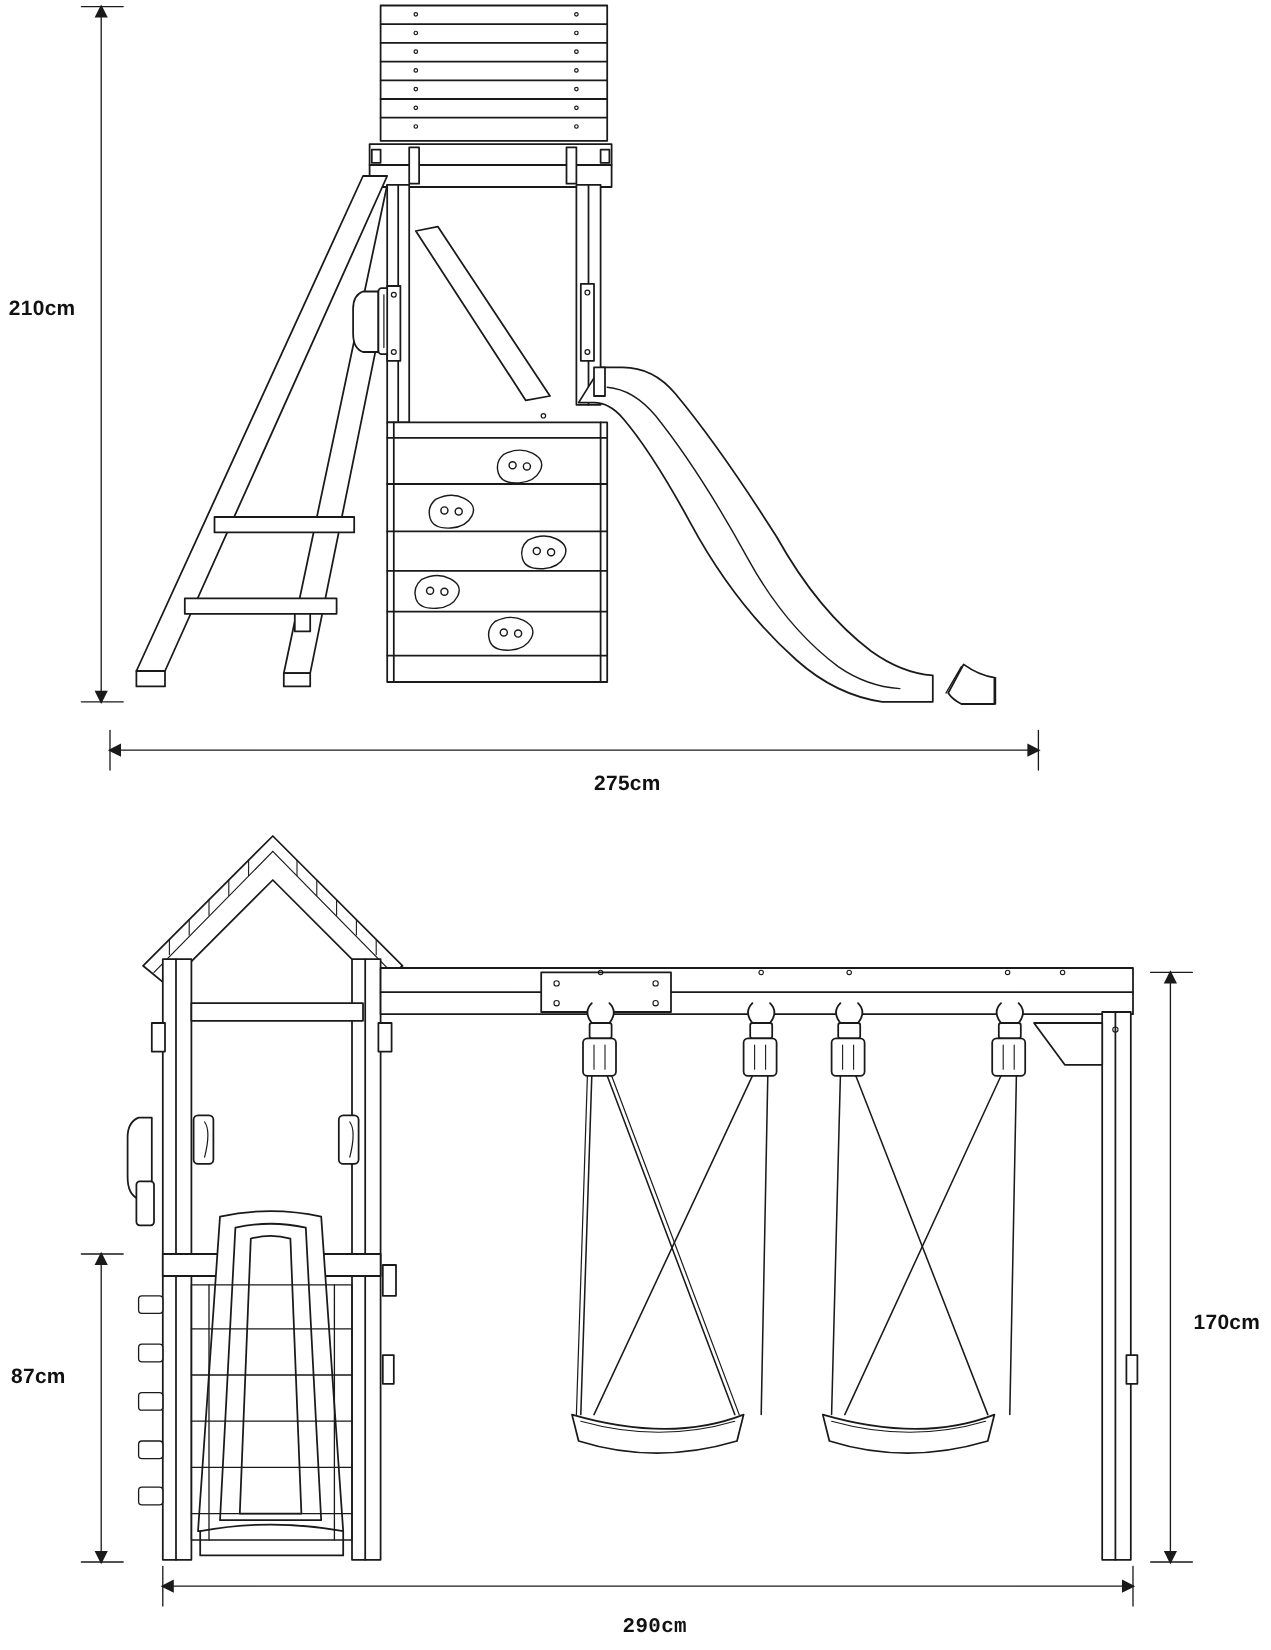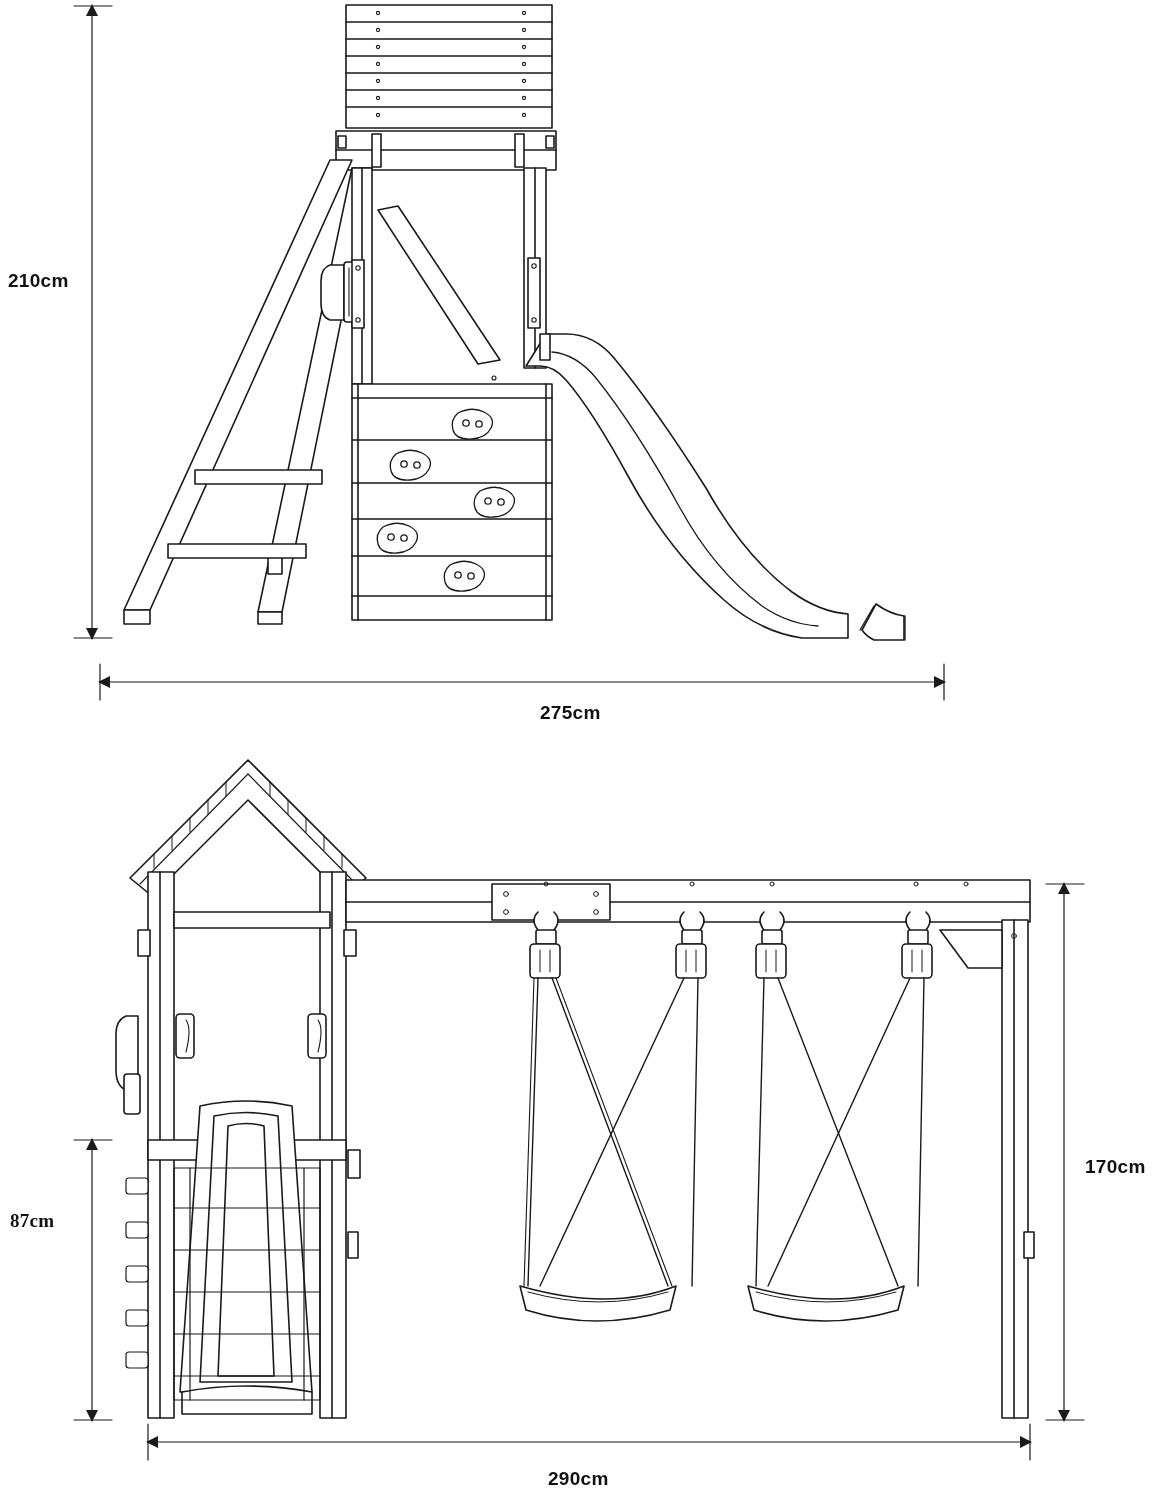--- a/index.html
+++ b/index.html
@@ -31,23 +31,23 @@
     position: absolute;
     font-family: "Liberation Sans", sans-serif;
     font-weight: bold;
     font-size: 19px;
     color: #111111;
     letter-spacing: 0.3px;
     white-space: nowrap;
   }
   .lbl-210 { left: 8px;  top: 270px; }
   .lbl-275 { left: 540px; top: 702px; }
-  .lbl-87  { left: 10px;  top: 1210px; font-family: Liberation Serif, serif; }
-  .lbl-170 { left: 1085px; top: 1156px; }
-  .lbl-290 { left: 548px; top: 1468px; }
+  .lbl-87  { left: 10px;  top: 1241px; }
+  .lbl-170 { left: 1085px; top: 1192px; }
+  .lbl-290 { left: 566px; top: 1468px; font-family: Liberation Mono, monospace; }
 </style>
 </head>
 <body>
 
 <div id="sheet">
 
   <svg class="drawing" viewBox="0 0 1155 1500">
     <g fill="none" stroke="#1a1a1a" stroke-width="1.6" stroke-linejoin="round" stroke-linecap="round">
 
       <g>

